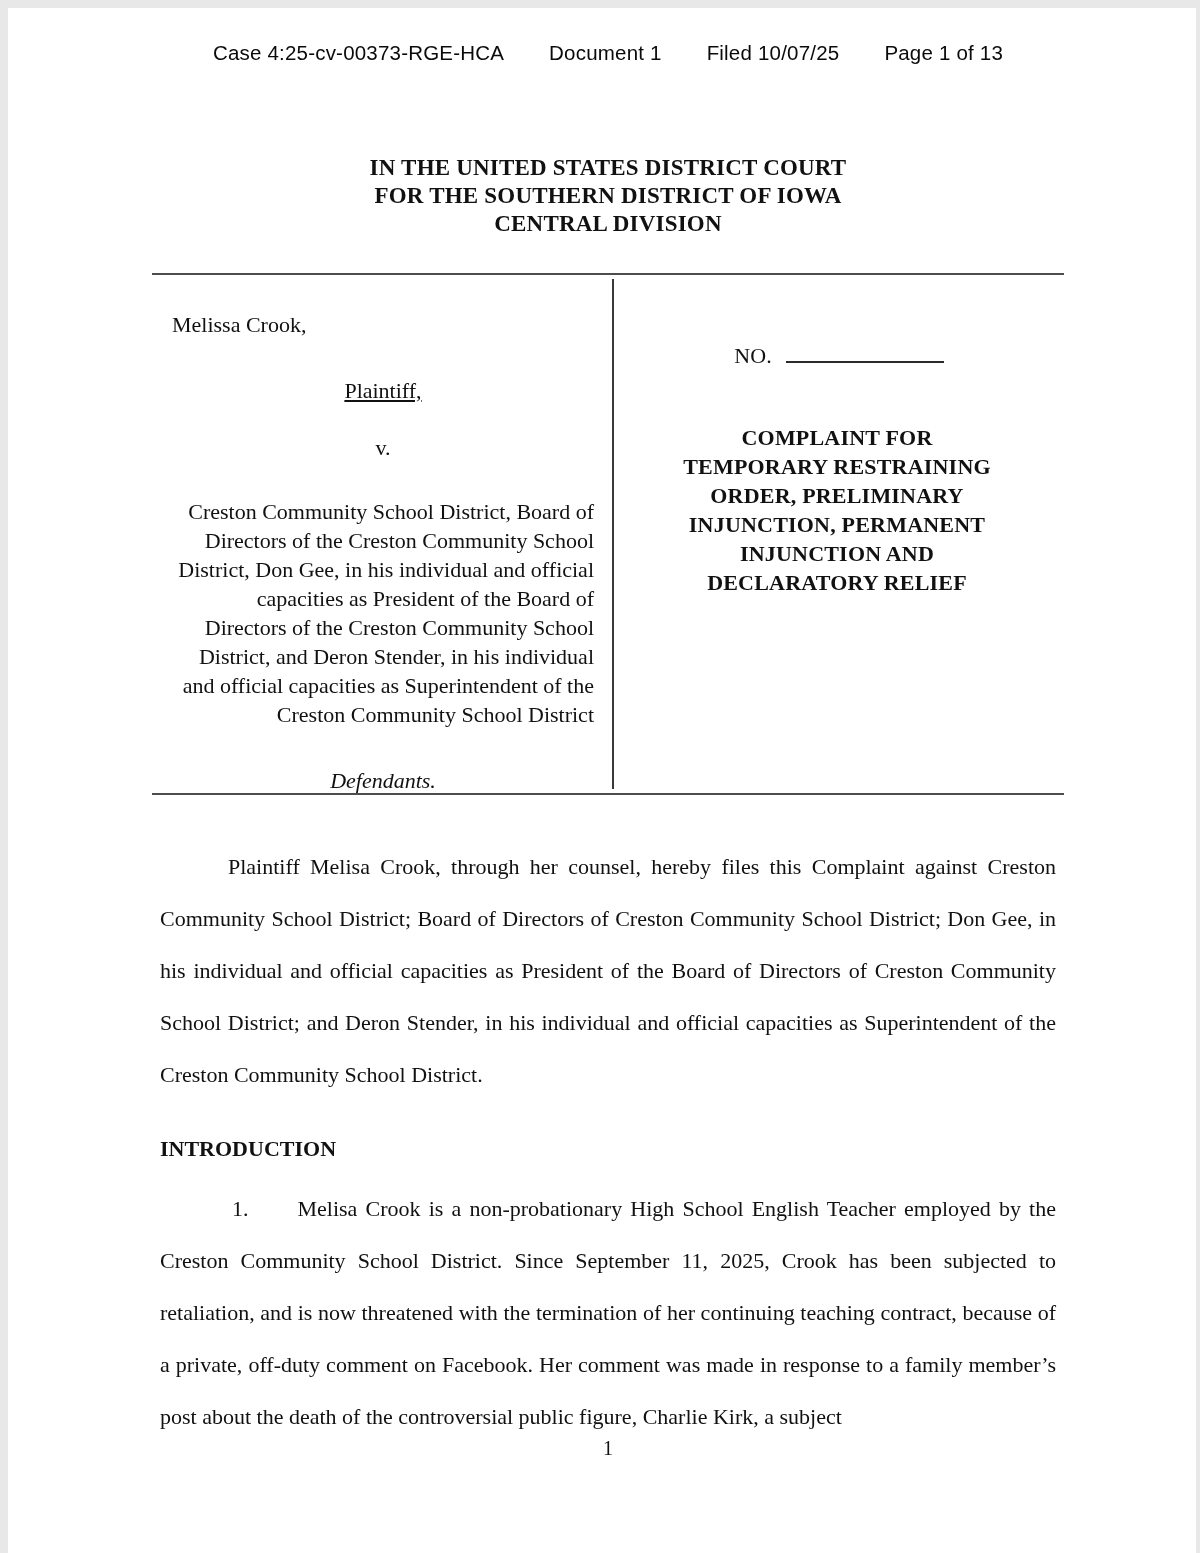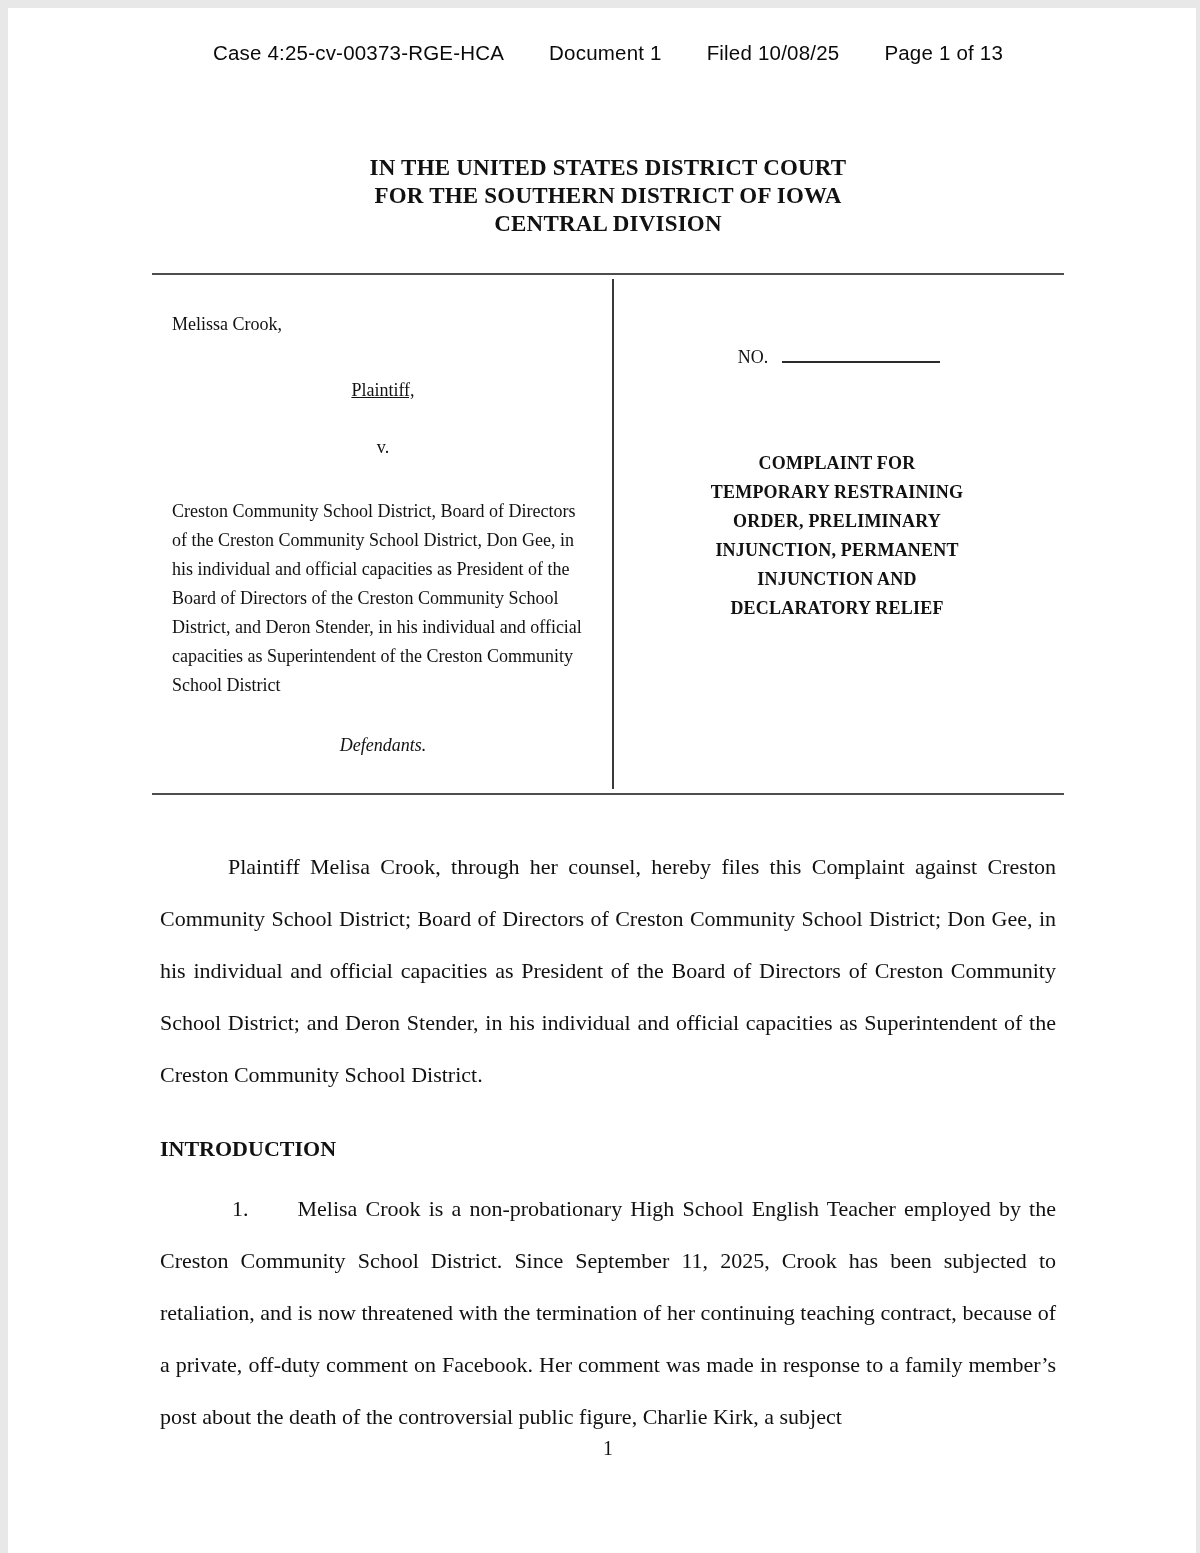--- a/index.html
+++ b/index.html
@@ -36,39 +36,39 @@
     white-space: pre-line;
     letter-spacing: 0.2px;
   }
   
   .caption {
     margin: 31px 140px 0 140px;
     height: 522px;
     display: flex;
     border-top: 2px solid #4d4d4d;
     border-bottom: 2px solid #4d4d4d;
-    font-size: 18px;
+    font-size: 22px;
     line-height: 29px;
   }
   .caption-left {
     width: 458px;
     border-right: 2px solid #3a3a3a;
     padding: 27px 14px 0 12px;
   }
   .party-name { margin-bottom: 29px; }
   .plaintiff-label { text-align: center; margin-bottom: 20px; text-decoration: underline; }
   .versus { text-align: center; margin-bottom: 27px; }
-  .defendants-text { margin-bottom: 23px; }
+  .defendants-text { margin-bottom: 29px; text-align: right; }
   .defendants-label { text-align: center; font-style: italic; }
   .caption-right {
     flex: 1;
     padding-top: 58px;
     text-align: center;
   }
-  .case-no { margin-bottom: 69px; }
+  .case-no { margin-bottom: 45px; }
   .case-no-line {
     display: inline-block;
     width: 158px;
     height: 22px;
     border-bottom: 2px solid #2b2b2b;
     margin-left: 10px;
     vertical-align: baseline;
   }
   .complaint-title {
     font-weight: bold;
@@ -102,21 +102,21 @@
   }
 </style>
 </head>
 <body>
 
 <div class="page">
 
   <div class="doc-header">
     <span>Case 4:25-cv-00373-RGE-HCA</span>
     <span>Document 1</span>
-    <span>Filed 10/08/25</span>
+    <span>Filed 10/07/25</span>
     <span>Page 1 of 13</span>
   </div>
 
   <div class="court-title">IN THE UNITED STATES DISTRICT COURT
 FOR THE SOUTHERN DISTRICT OF IOWA
 CENTRAL DIVISION</div>
 
   <div class="caption">
     <div class="caption-left">
       <div class="party-name">Melissa Crook,</div>

